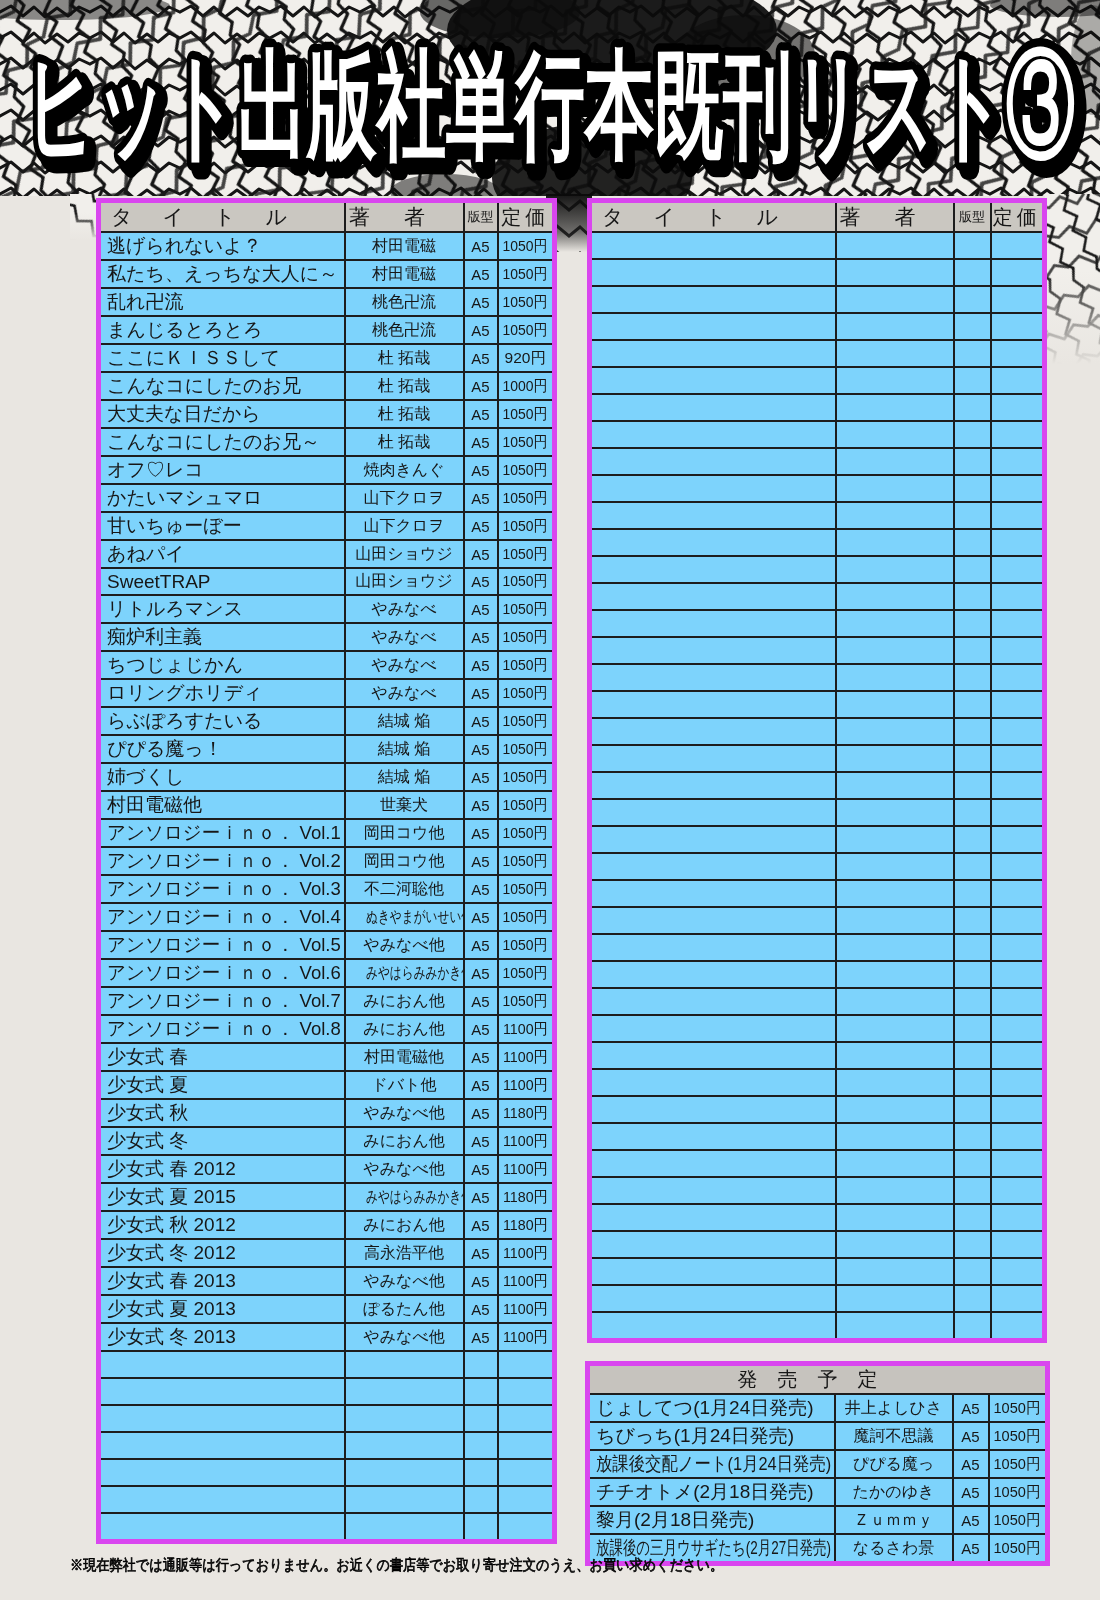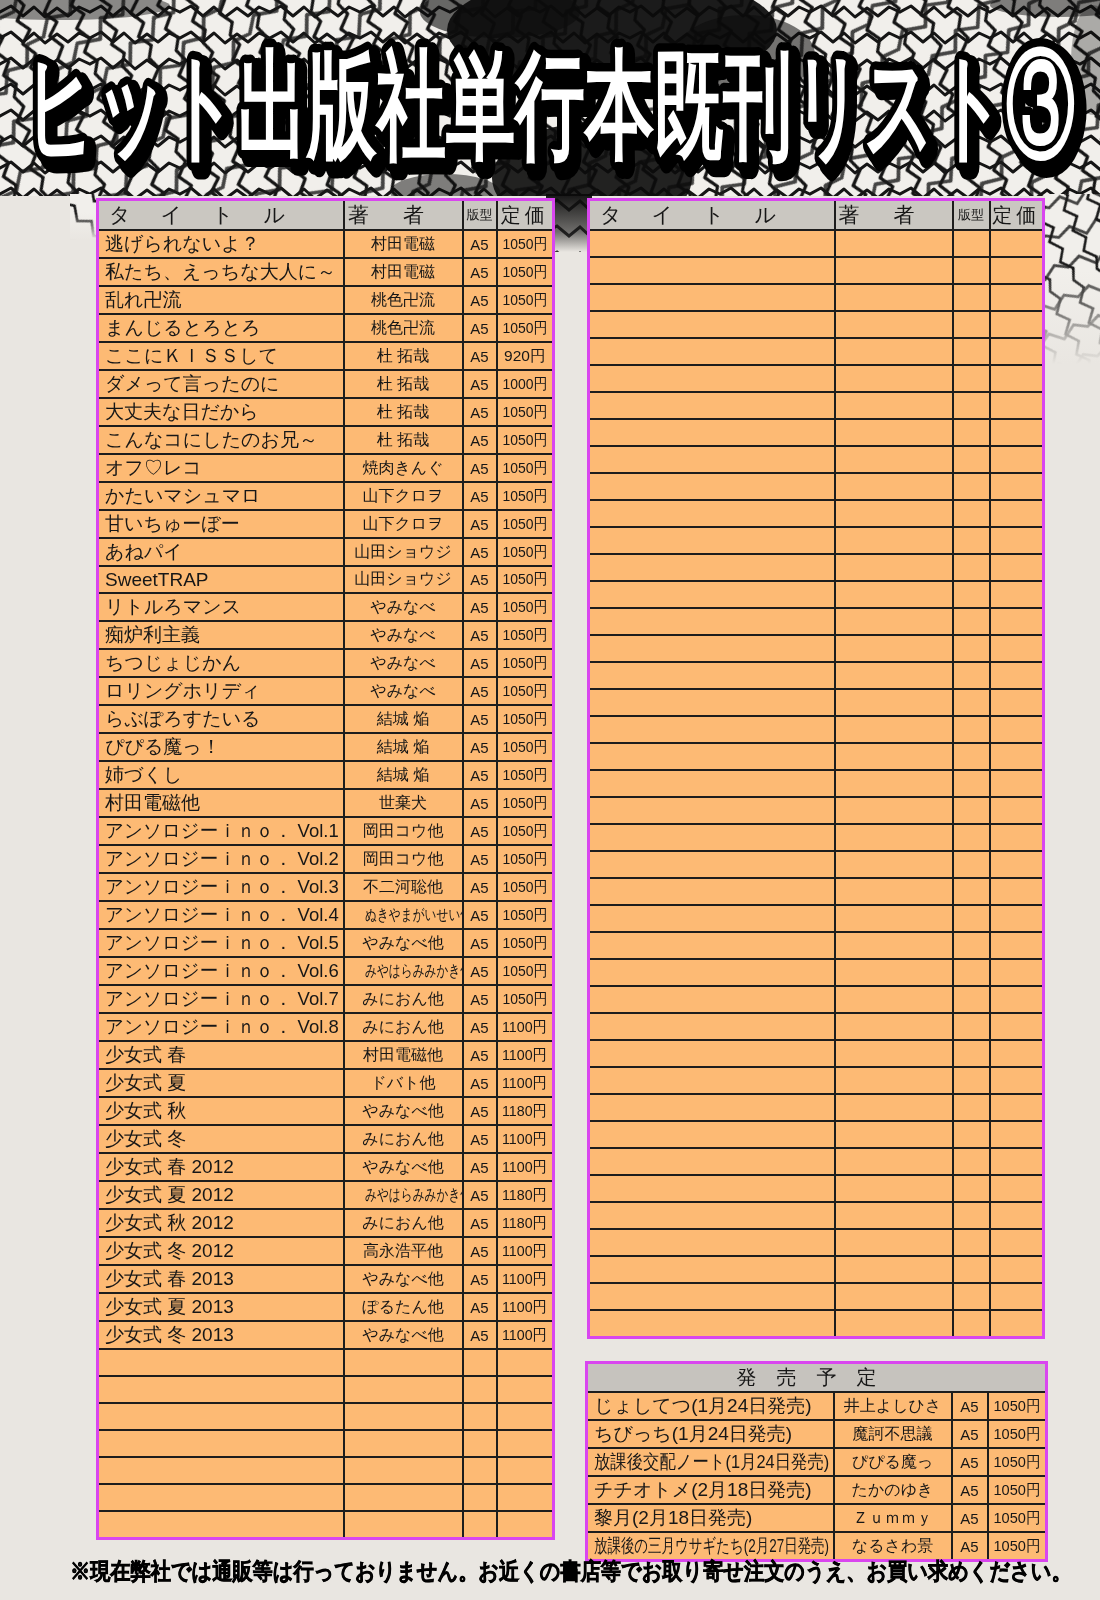--- a/index.html
+++ b/index.html
@@ -9,21 +9,21 @@
     font-family:"Liberation Sans", sans-serif;
   }
   
   .banner{position:absolute;left:0;top:0;width:1100px;height:196px;}
   .banner svg{position:absolute;left:0;top:0;}
   .patch{position:absolute;}
   .patch svg{position:absolute;left:0;top:0;}
   
   table{
     position:absolute;border-collapse:collapse;table-layout:fixed;
-    background:#fdba74;border:3px solid #d946ef;
+    background:#7dd3fc;border:5px solid #d946ef;
   }
   td,th{border:2px solid #1d1d1d;overflow:hidden;white-space:nowrap;padding:0;}
   th{background:#cac7c1;font-weight:normal;}
   .t-left {left:96px; top:198px; width:456px;}
   .t-right{left:587px;top:198px; width:455px;}
   .t-release{left:585px;top:1361px;width:460px;}
   .t-left th,.t-right th{height:26px;}
   .t-release th{height:21px;margin-left:44px;}
   td{height:25px;}
   .h-title {font-size:21px;letter-spacing:30px;text-align:left;padding-left:10px;}
@@ -34,21 +34,21 @@
   .c-title {font-size:19px;text-align:left;padding:0 4px 0 6px;}
   .c-author{font-size:16px;text-align:center;}
   .c-format{font-size:15px;text-align:center;}
   .c-price {font-size:15.5px;text-align:center;}
   .fit{display:inline-block;white-space:nowrap;}
   .fit-l{transform-origin:0 50%;}
   .fit-c{transform-origin:50% 50%;}
   
   .note{
     position:absolute;left:70px;top:1556px;width:1012px;height:32px;
-    font-size:23px;font-weight:bold;-webkit-text-stroke:0.7px #000;
+    font-size:15px;font-weight:normal;-webkit-text-stroke:0.7px #000;
     white-space:nowrap;overflow:hidden;
   }
 </style>
 </head>
 <body>
 
 <div class="banner">
   <svg width="1100" height="196">
     <defs>
       <pattern id="pwA" width="90" height="26" patternUnits="userSpaceOnUse">
@@ -173,21 +173,21 @@
         <td class="c-format"><span class="fit fit-c">A5</span></td>
         <td class="c-price"><span class="fit fit-c" style="transform: scaleX(0.9);">1050円</span></td>
       </tr>
       <tr>
         <td class="c-title"><span class="fit fit-l">ここにＫＩＳＳして</span></td>
         <td class="c-author"><span class="fit fit-c">杜 拓哉</span></td>
         <td class="c-format"><span class="fit fit-c">A5</span></td>
         <td class="c-price"><span class="fit fit-c">920円</span></td>
       </tr>
       <tr>
-        <td class="c-title"><span class="fit fit-l">ダメって言ったのに</span></td>
+        <td class="c-title"><span class="fit fit-l">こんなコにしたのお兄</span></td>
         <td class="c-author"><span class="fit fit-c">杜 拓哉</span></td>
         <td class="c-format"><span class="fit fit-c">A5</span></td>
         <td class="c-price"><span class="fit fit-c" style="transform: scaleX(0.9);">1000円</span></td>
       </tr>
       <tr>
         <td class="c-title"><span class="fit fit-l">大丈夫な日だから</span></td>
         <td class="c-author"><span class="fit fit-c">杜 拓哉</span></td>
         <td class="c-format"><span class="fit fit-c">A5</span></td>
         <td class="c-price"><span class="fit fit-c" style="transform: scaleX(0.9);">1050円</span></td>
       </tr>
@@ -347,21 +347,21 @@
         <td class="c-format"><span class="fit fit-c">A5</span></td>
         <td class="c-price"><span class="fit fit-c" style="transform: scaleX(0.918367);">1100円</span></td>
       </tr>
       <tr>
         <td class="c-title"><span class="fit fit-l">少女式 春 2012</span></td>
         <td class="c-author"><span class="fit fit-c">やみなべ他</span></td>
         <td class="c-format"><span class="fit fit-c">A5</span></td>
         <td class="c-price"><span class="fit fit-c" style="transform: scaleX(0.918367);">1100円</span></td>
       </tr>
       <tr>
-        <td class="c-title"><span class="fit fit-l">少女式 夏 2012</span></td>
+        <td class="c-title"><span class="fit fit-l">少女式 夏 2015</span></td>
         <td class="c-author"><span class="fit fit-c" style="transform: scaleX(0.727891);">みやはらみみかき他</span></td>
         <td class="c-format"><span class="fit fit-c">A5</span></td>
         <td class="c-price"><span class="fit fit-c" style="transform: scaleX(0.918367);">1180円</span></td>
       </tr>
       <tr>
         <td class="c-title"><span class="fit fit-l">少女式 秋 2012</span></td>
         <td class="c-author"><span class="fit fit-c">みにおん他</span></td>
         <td class="c-format"><span class="fit fit-c">A5</span></td>
         <td class="c-price"><span class="fit fit-c" style="transform: scaleX(0.918367);">1180円</span></td>
       </tr>

